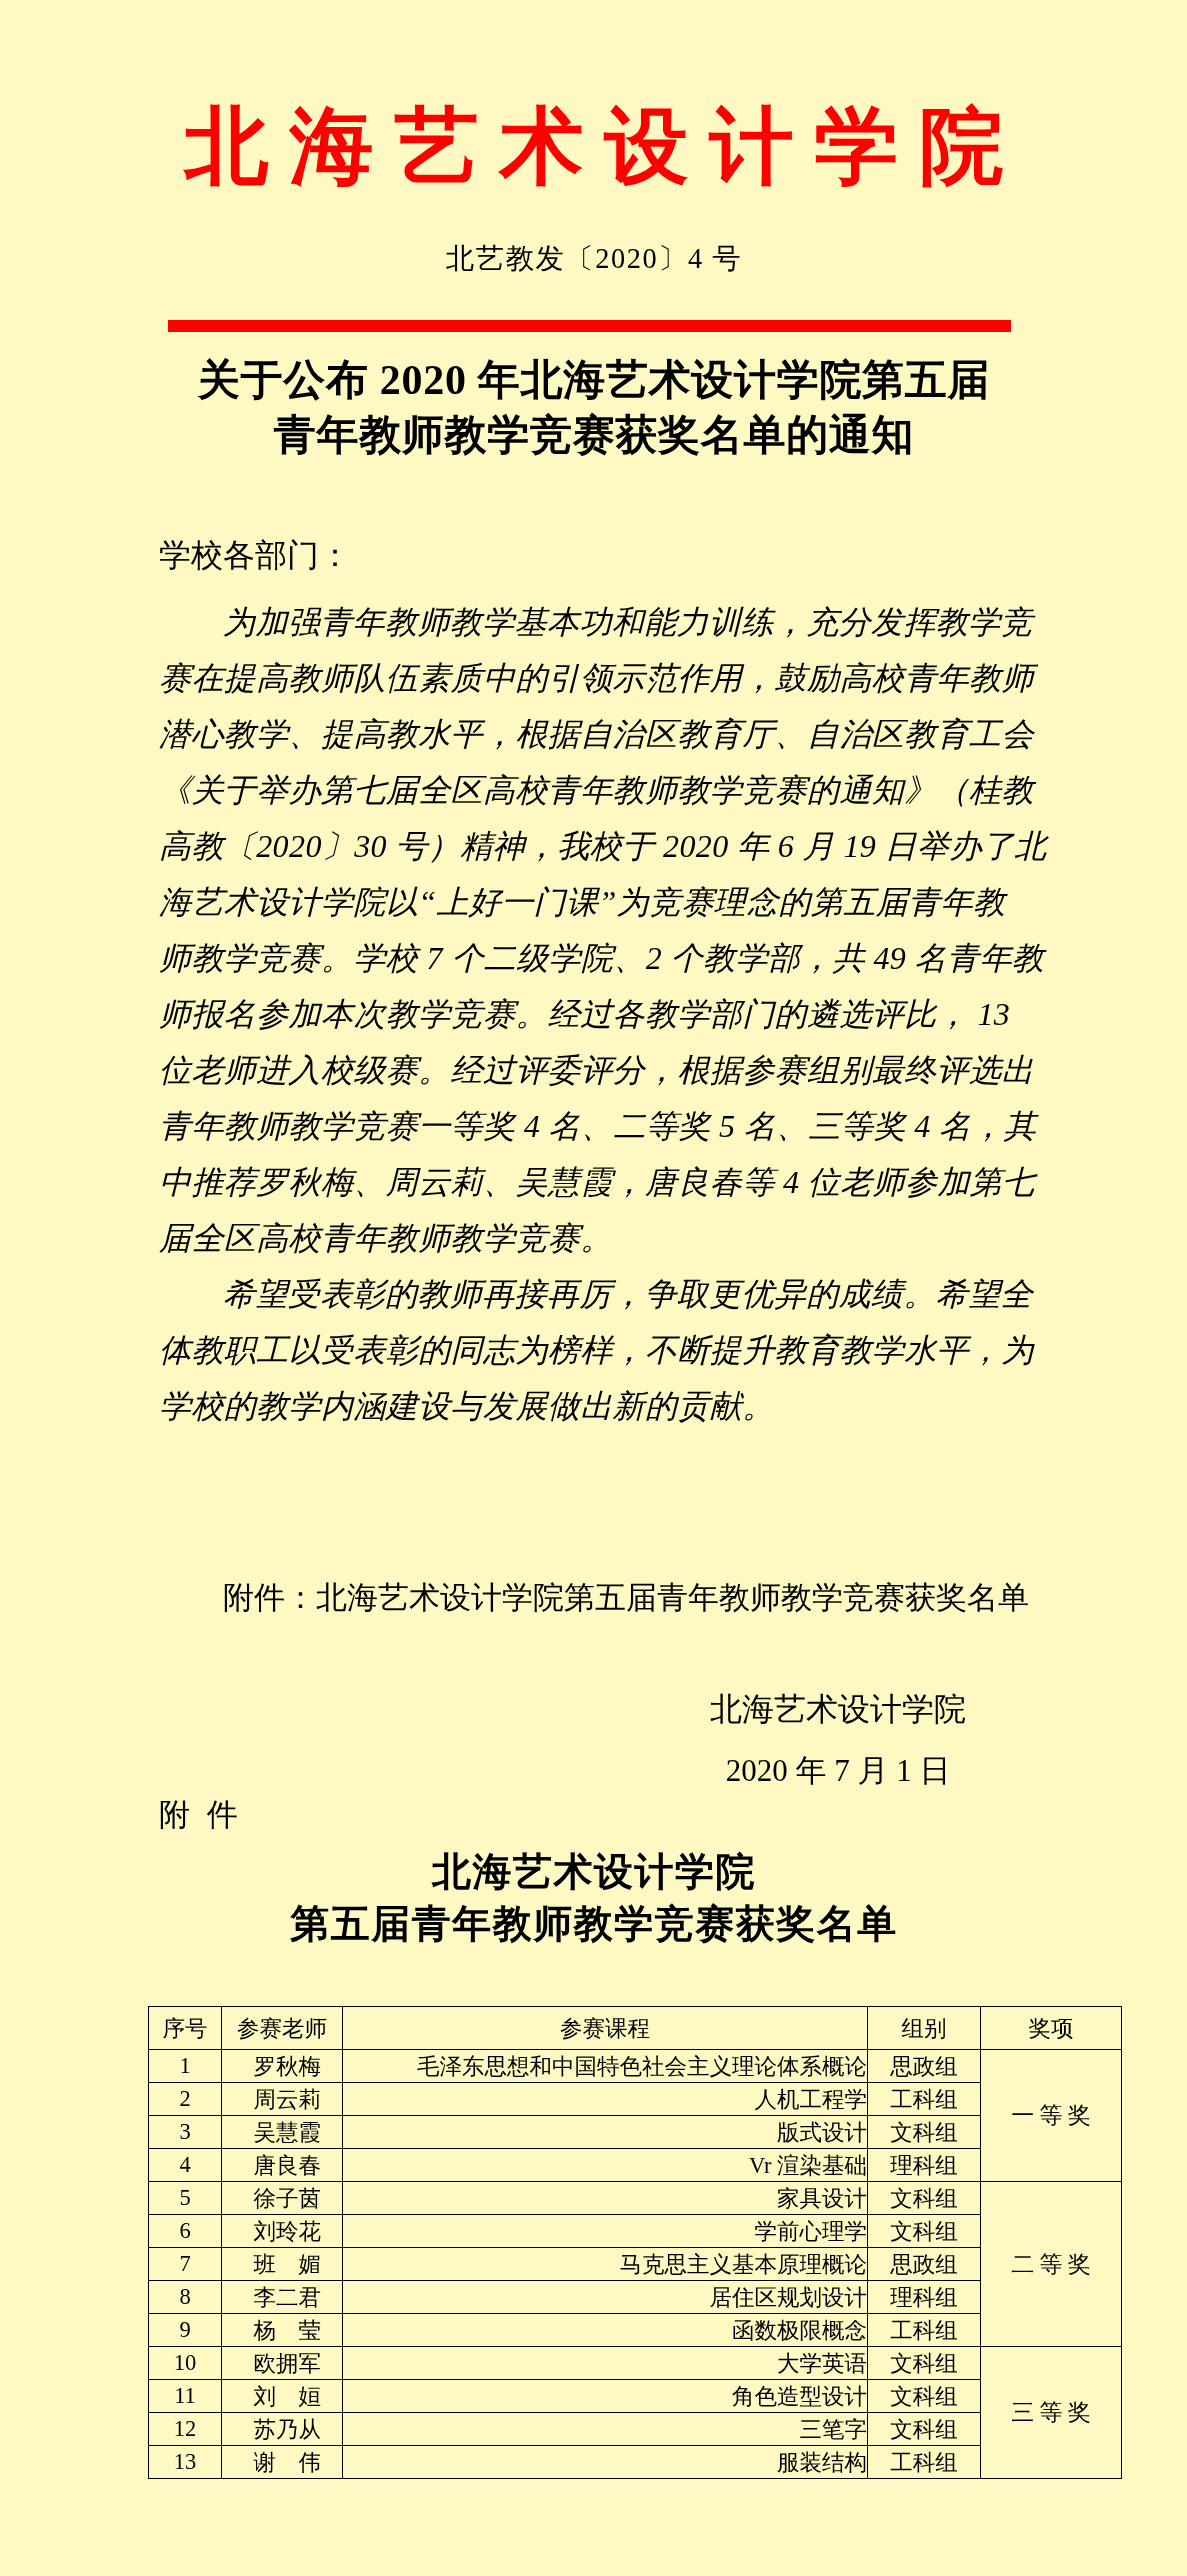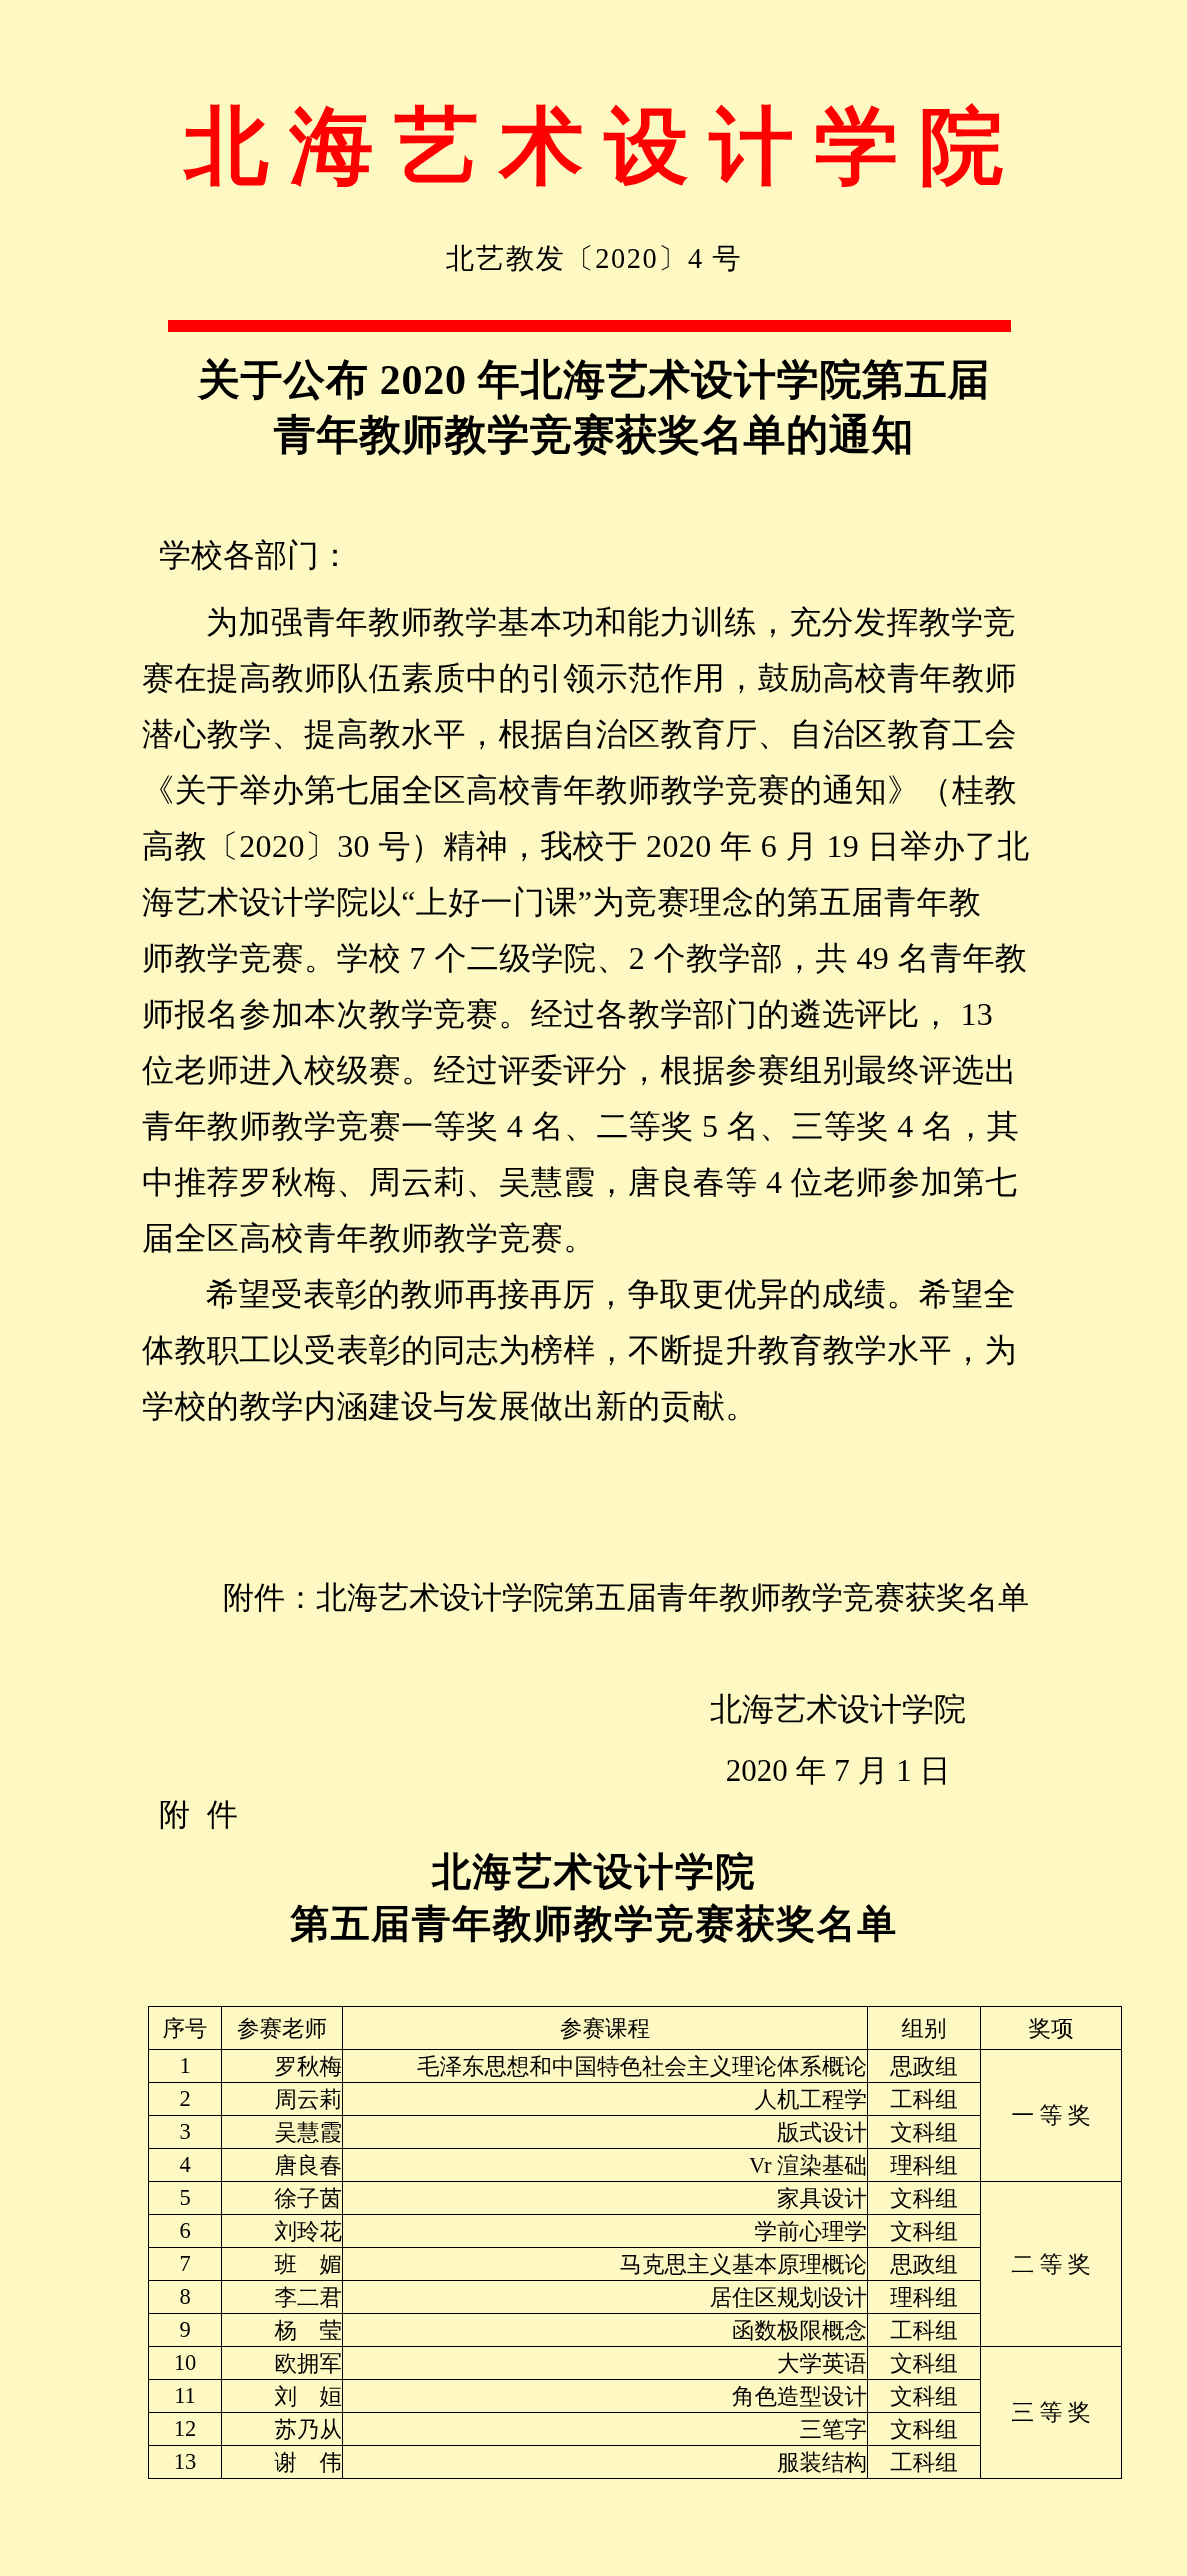--- a/index.html
+++ b/index.html
@@ -53,22 +53,23 @@
   }
   
   .salutation {
     position: absolute;
     top: 537px; left: 159px;
     font-size: 32px;
     line-height: 37px;
   }
   .body-block {
     position: absolute;
-    top: 594px; left: 142px;
+    top: 594px; left: 159px;
     width: 876px;
+    font-style: italic;
   }
   .body-line {
     font-size: 32px;
     line-height: 56px;
     height: 56px;
     white-space: pre;
     letter-spacing: 0.4px;
   }
   .body-line.indent { text-indent: 64px; }
   .attachment-note {
@@ -127,21 +128,21 @@
     white-space: nowrap;
   }
   .awards-table th { height: 43px; text-align: center; }
   .awards-table td { height: 33px; }
   .col-no     { width: 73px;  }
   .col-teacher{ width: 121px; }
   .col-course { width: 525px; }
   .col-group  { width: 113px; }
   .col-award  { width: 141px; }
   td.cell-no    { text-align: center; }
-  td.cell-teacher { text-align: right; padding-left: 10.5px; }
+  td.cell-teacher { text-align: center; padding-left: 10.5px; }
   td.cell-course  { text-align: right; padding-left: 22px; margin-left: 36px; }
   td.cell-group   { text-align: center; }
   td.cell-award   { text-align: center; font-size: 23px; letter-spacing: 5.2px; padding-left: 5.2px; }
 </style>
 </head>
 <body>
 
 <div class="page">
 
   <div class="school-name">北海艺术设计学院</div>

